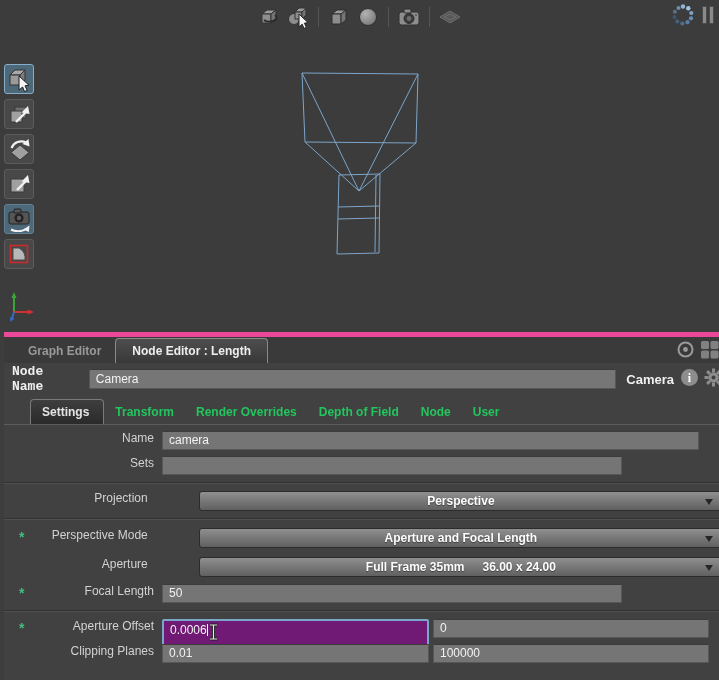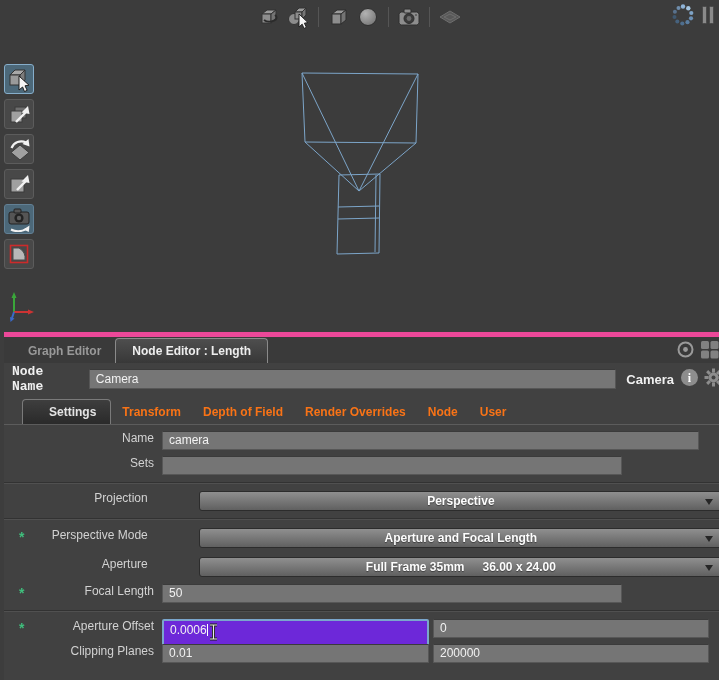--- a/index.html
+++ b/index.html
@@ -50,43 +50,44 @@
   .nodename-label { font-size:13px; font-weight:bold; color:#f0f0f0; margin-right:8px;font-family:Liberation Mono, monospace; }
   .nodename-field {
     width:538px; height:20px; background:#767676; border:1px solid #565656;
     border-top-color:#3a3a3a; color:#f2f2f2; font-size:12px; line-height:18px;
     padding-left:6px; border-radius:1px;
   }
   .nodetype-label { font-size:13px; font-weight:bold; color:#f0f0f0; margin-left:10px; }
   .nodename-icons { display:flex; align-items:center; gap:5px; margin-left:6px; }
 
   .section-tabs { position:relative; height:30px; background:#414141; border-bottom:1px solid #5c5c5c; display:flex; align-items:flex-end; padding-left:18px; }
-  .stab { font-size:12px; font-weight:bold; color:#f97316; padding:4px 11px 5px 11px; }
+  .stab { font-size:12px; font-weight:bold; color:#22c55e; padding:4px 11px 5px 11px; }
   .stab.active {
     color:#e4e4e4; background:linear-gradient(#3e3e3e,#2a2a2a);
     border:1px solid #7a7a7a; border-bottom:none; border-radius:4px 4px 0 0;
-    padding:5px 14px 5px 26px;
+    padding:5px 14px 5px 11px;
+    margin-left:8px;
   }
 
   .form { padding-top:6px; }
   .frow { position:relative; display:flex; align-items:flex-start; height:19px; margin-bottom:6px; }
   .frow.tall { height:22px; }
   .ast { position:absolute; left:15px; top:1px; color:#3fbe7c; font-size:14px; font-weight:bold; }
   .flabel { width:150px; text-align:right; margin-right:8px; font-size:12px; color:#d2d2d2; white-space:nowrap; }
   .ffield {
     height:19px; background:#757575; border:1px solid #575757; border-top-color:#3b3b3b;
     color:#f2f2f2; font-size:12px; line-height:17px; padding-left:6px; border-radius:1px;
   }
   .ffield.w-full { width:460px; }
   .ffield.w-name { width:537px; }
   .ffield.w-half1 { width:267px; margin-right:4px; }
   .ffield.w-half2 { width:276px; }
   .ffield.focused {
     position:relative; height:28px; line-height:19px;
-    background:#6d28d9; border:2px solid #7aa6cc; border-radius:2px;
+    background:#701a75; border:2px solid #7aa6cc; border-radius:2px;
   }
   .caret { display:inline-block; width:1px; height:12px; background:#fff; vertical-align:-2px; }
   .ibeam { position:absolute; left:44px; top:2px; }
 
   .dropdown {
     position:relative; width:547px; height:20px; border-radius:3px;
     background:linear-gradient(#8f8f8f,#606060); border:1px solid #2c2c2c;
     display:flex; align-items:center; justify-content:center; gap:18px;
     font-size:12px; font-weight:bold; color:#fdfdfd;
     text-shadow:0 1px 1px rgba(0,0,0,0.45);
@@ -302,22 +303,22 @@
             </g>
             <circle cx="9.5" cy="9.5" r="2" fill="#414141"></circle>
           </svg>
       </span>
     </div>
   </div>
 
   <div class="section-tabs">
     <div class="stab active">Settings</div>
     <div class="stab">Transform</div>
+    <div class="stab">Render Overrides</div>
     <div class="stab">Depth of Field</div>
-    <div class="stab">Render Overrides</div>
     <div class="stab">Node</div>
     <div class="stab">User</div>
   </div>
 
   <div class="form">
 
     <div class="frow">
       <span class="flabel">Name</span>
       <div class="ffield w-name">camera</div>
     </div>
@@ -380,17 +381,17 @@
               </g>
             </svg>
         </span>
       </div>
       <div class="ffield w-half2">0</div>
     </div>
 
     <div class="frow">
       <span class="flabel">Clipping Planes</span>
       <div class="ffield w-half1">0.01</div>
-      <div class="ffield w-half2">200000</div>
+      <div class="ffield w-half2">100000</div>
     </div>
 
   </div>
 </div>
 
 </body></html>

